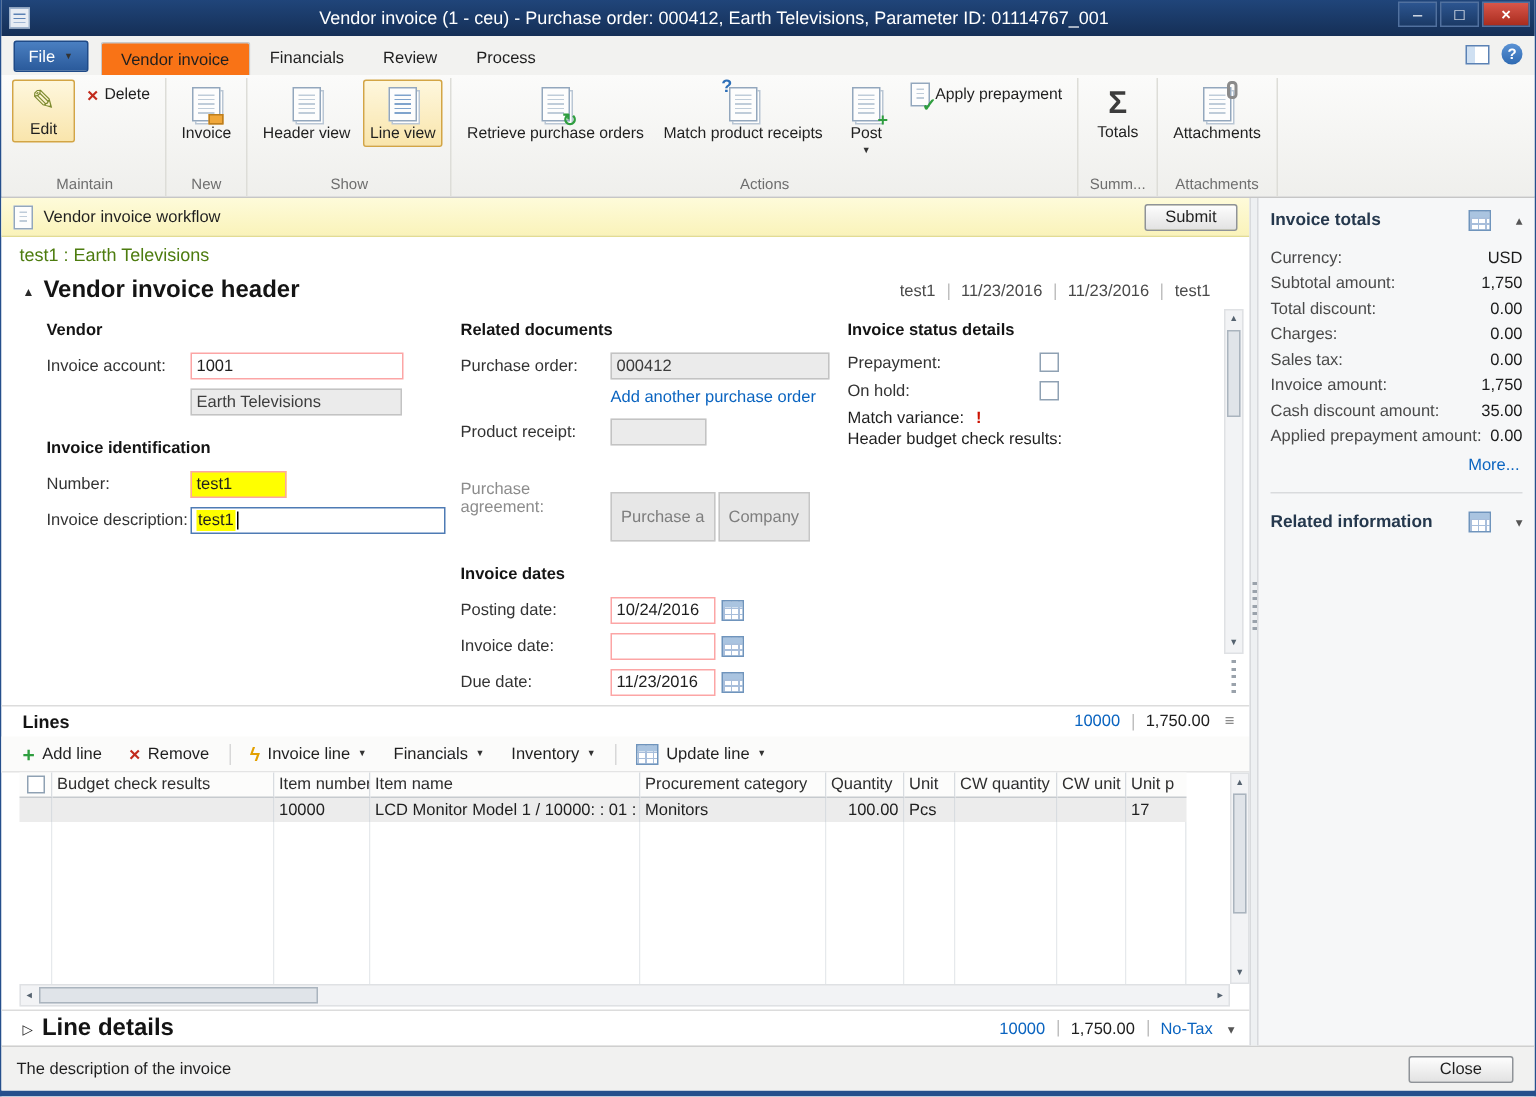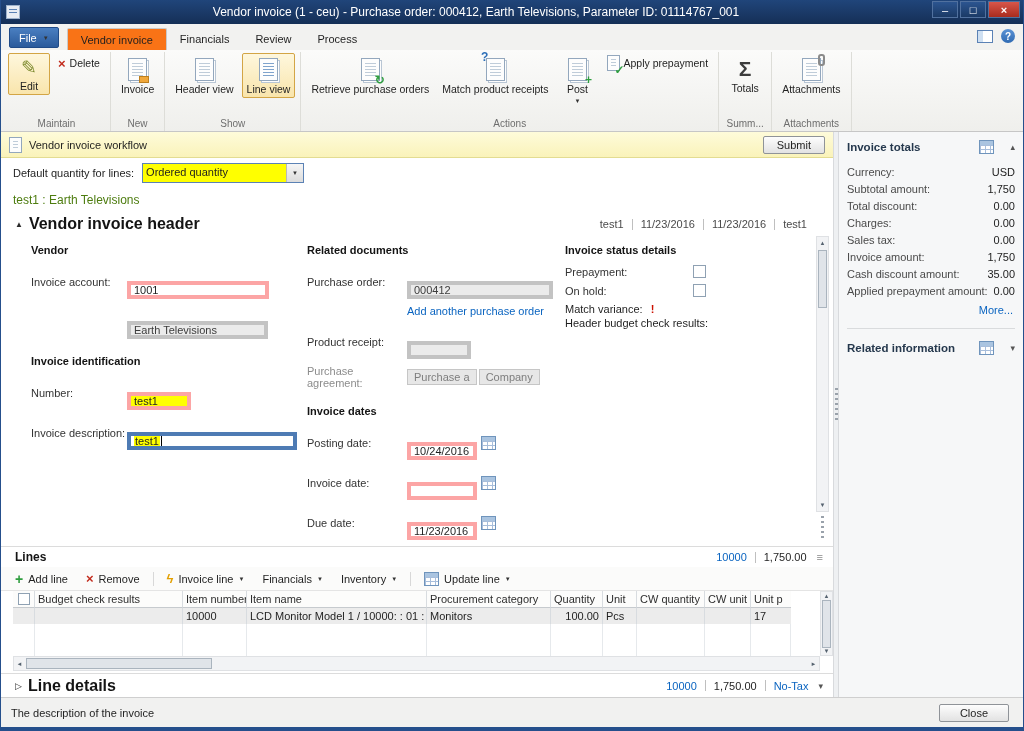--- a/index.html
+++ b/index.html
@@ -88,31 +88,31 @@
   .sec-summary { margin-left:auto; display:flex; align-items:center; color:#4a4a4a; }
   .sep { border-left:1px solid #bfbfbf; height:11px; margin:0 8px; }
   .vih-cols { display:flex; padding:6px 30px 0 30px; }
   .vcol1 { width:276px; } .vcol2 { width:258px; } .vcol3 { flex:1; }
   .subhead { font-weight:bold; margin:4px 0 9px; color:#141414; }
   .frow { display:flex; align-items:center; margin-bottom:6px; }
   .flabel { width:96px; color:#333; flex:0 0 96px; }
   .vcol2 .flabel { flex-basis:100px; width:100px; }
   .vcol3 .flabel { flex-basis:128px; width:128px; }
   .flabel.dis { color:#8c8c8c; }
-  .tb { height:18px; border:4px solid #fca5a5; background:#fff; display:flex; align-items:center; padding:0 3px; overflow:hidden; white-space:nowrap;margin-top:16px; }
+  .tb { height:18px; border:1px solid #fca5a5; background:#fff; display:flex; align-items:center; padding:0 3px; overflow:hidden; white-space:nowrap; }
   .tb.dis { background:#ebebeb; border-color:#c3c3c3; color:#3c3c3c; }
   .tb.hl { background:#ffff00; }
   .tb.focus { border-color:#4e7bb4; }
   .hl-text { background:#ffff00; padding:1px 1px; }
   .caret { width:1px; height:12px; background:#000; margin-left:1px; }
   .lnk { color:#0a64c0; }
   .linkrow { margin:2px 0 8px 100px; }
   .cb { width:13px; height:13px; border:1px solid #8fa1b3; background:#fff; }
   .warn { color:#cc1100; font-weight:bold; margin-left:8px; }
-  .agree-btn { height:16px; background:#e7e7e7; border:1px solid #c6c6c6; color:#7e7e7e; padding:0 6px; display:flex; align-items:center; }
+  .agree-btn { height:33px; background:#e7e7e7; border:1px solid #c6c6c6; color:#7e7e7e; padding:0 6px; display:flex; align-items:center;margin-top:25px; }
   .date-btn { margin-left:4px; }
 
   
   .sb-v { position:absolute; right:4px; top:24px; bottom:34px; width:13px; background:#f2f3f5; border:1px solid #dfe1e4;
           display:flex; flex-direction:column; align-items:center; }
   .sb-btn { width:11px; height:12px; display:flex; align-items:center; justify-content:center; font-size:6px; color:#55626f; }
   .sb-thumb-v { width:9px; height:58px; background:#e0e4e9; border:1px solid #aab4be; margin-top:1px; }
   .sb-fill { flex:1; }
   .sec-grip { position:absolute; right:4px; bottom:6px; width:13px; height:24px;
               background:repeating-linear-gradient(to bottom,#9aa2ab 0 2px,transparent 2px 5px);
@@ -315,29 +315,20 @@
     <div class="main">
 
       <div class="workflow">
         <span class="doc sm">
             <i class="ln"></i>
           </span>
         <span>Vendor invoice workflow</span>
         <div class="btn">Submit</div>
       </div>
 
-      <div class="default-row">
-        <span>Default quantity for lines:</span>
-        <div class="combo">
-          <span class="val">Ordered quantity</span>
-          <span class="dd-btn">
-              <span class="dd">▼</span>
-            </span>
-        </div>
-      </div>
 
       <div class="caption">test1 : Earth Televisions</div>
 
       <div class="vih">
         <div class="sec-head">
           <span class="tri">▲</span>
           <span class="sec-title">Vendor invoice header</span>
           <div class="sec-summary">
             <span>test1</span>
             <span class="sep"></span>

